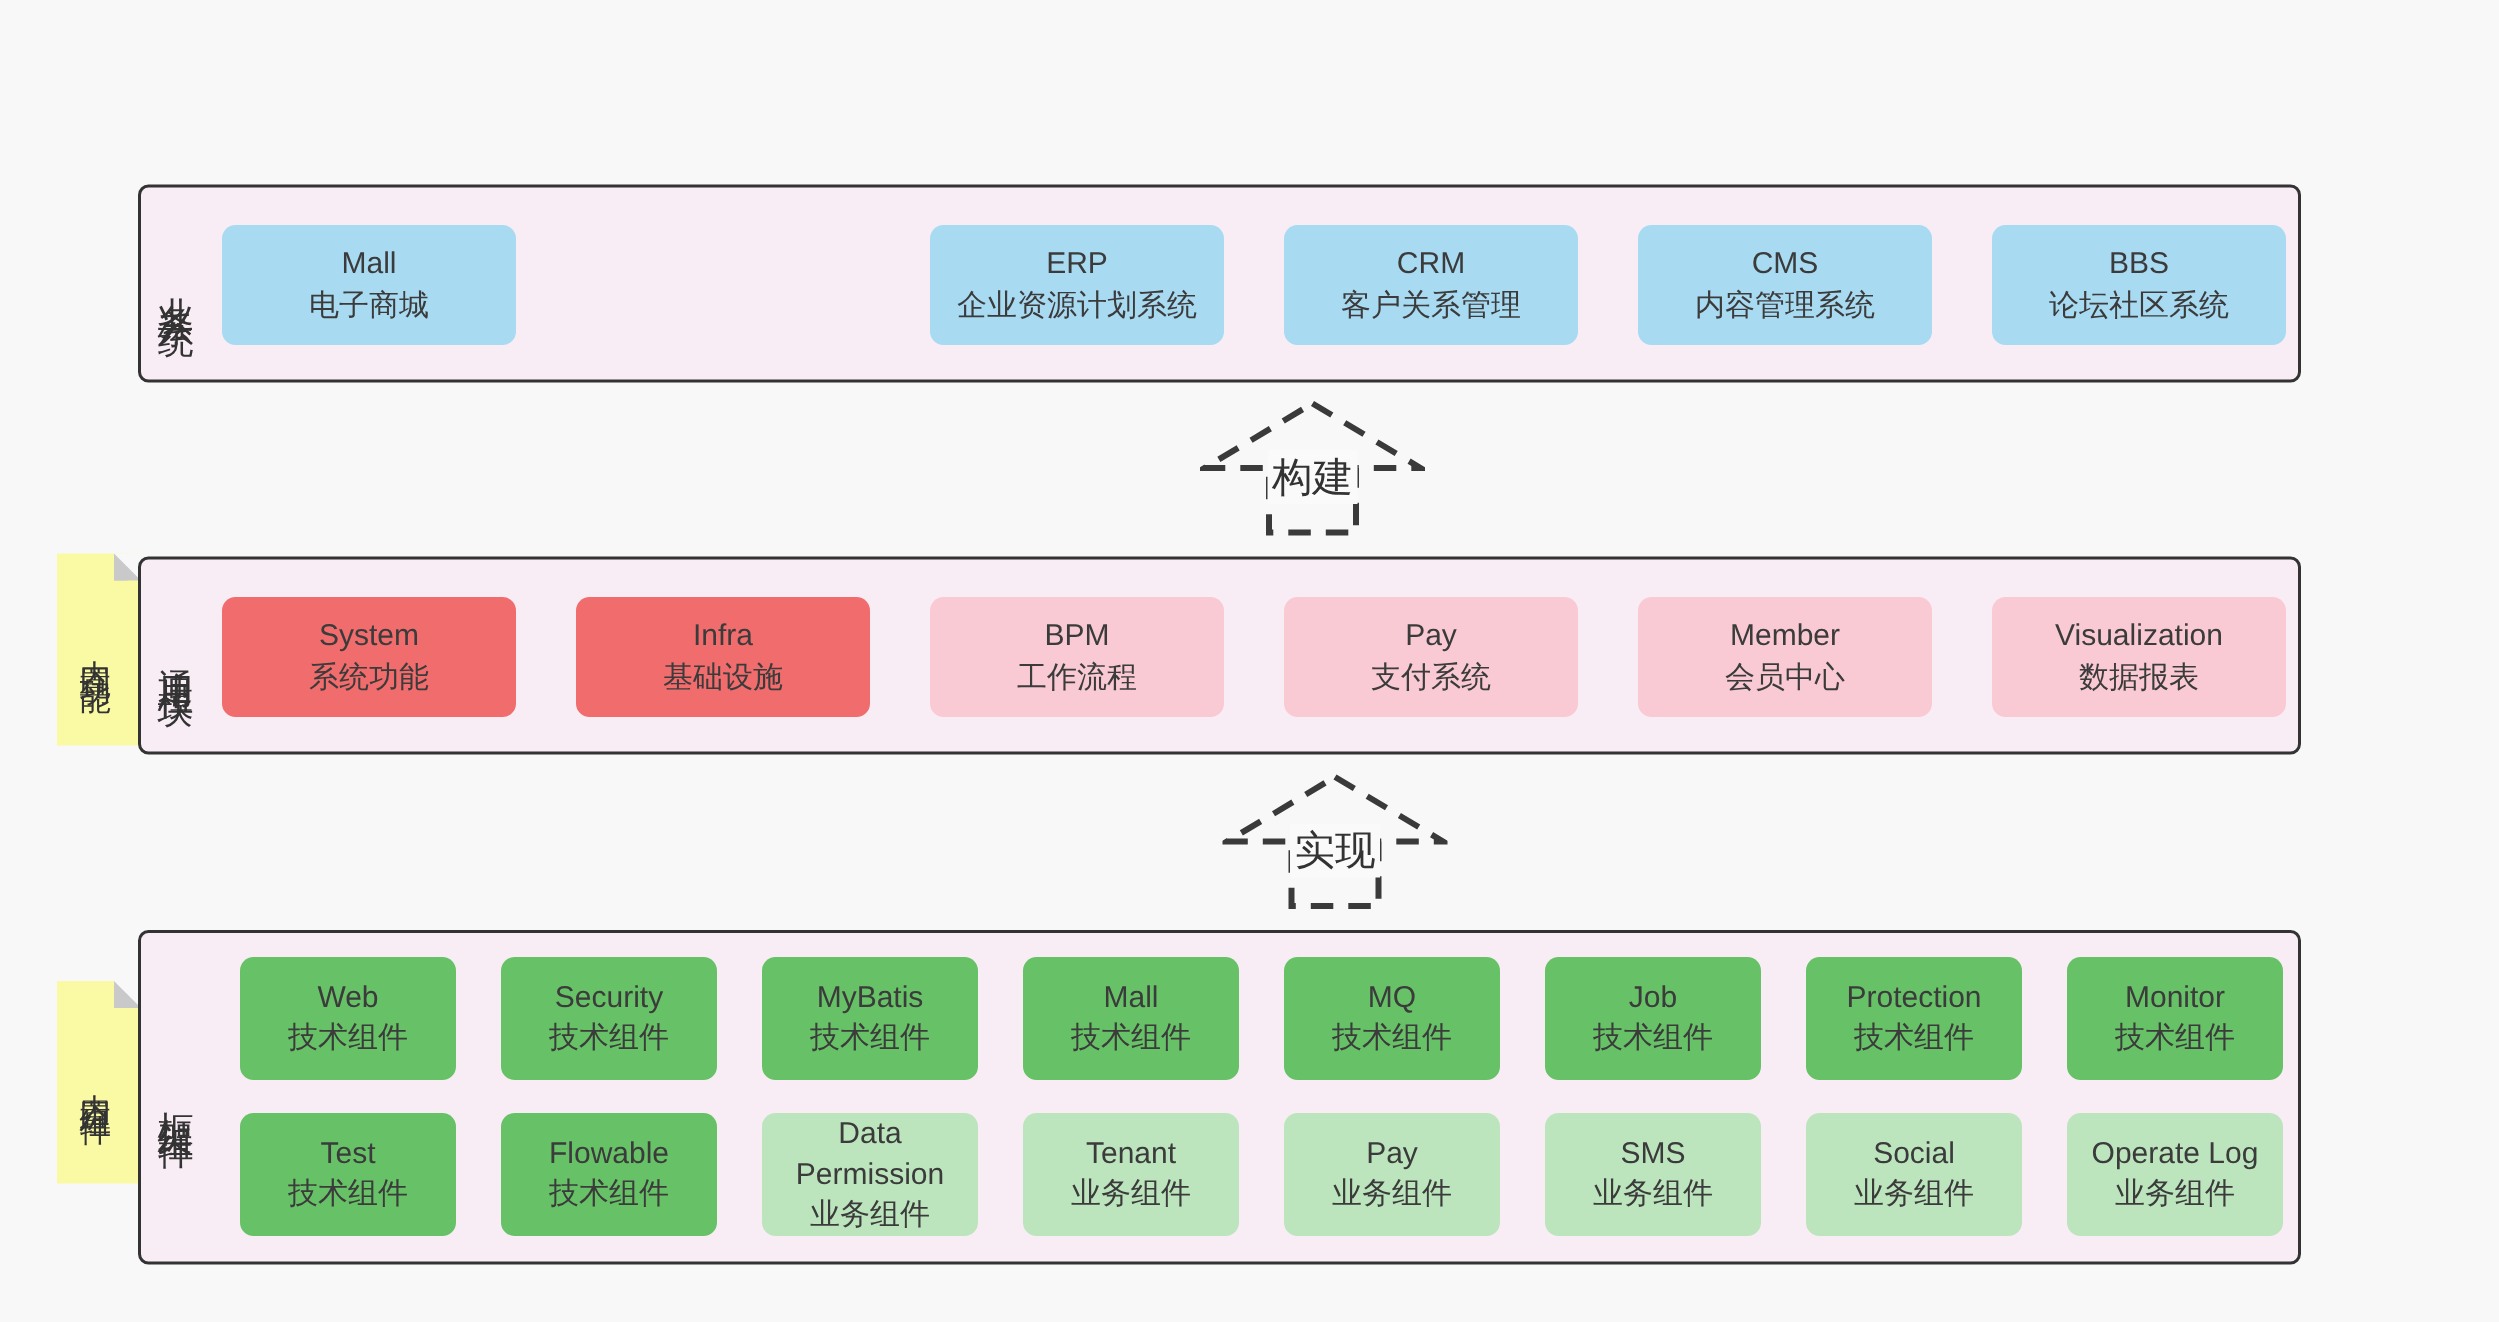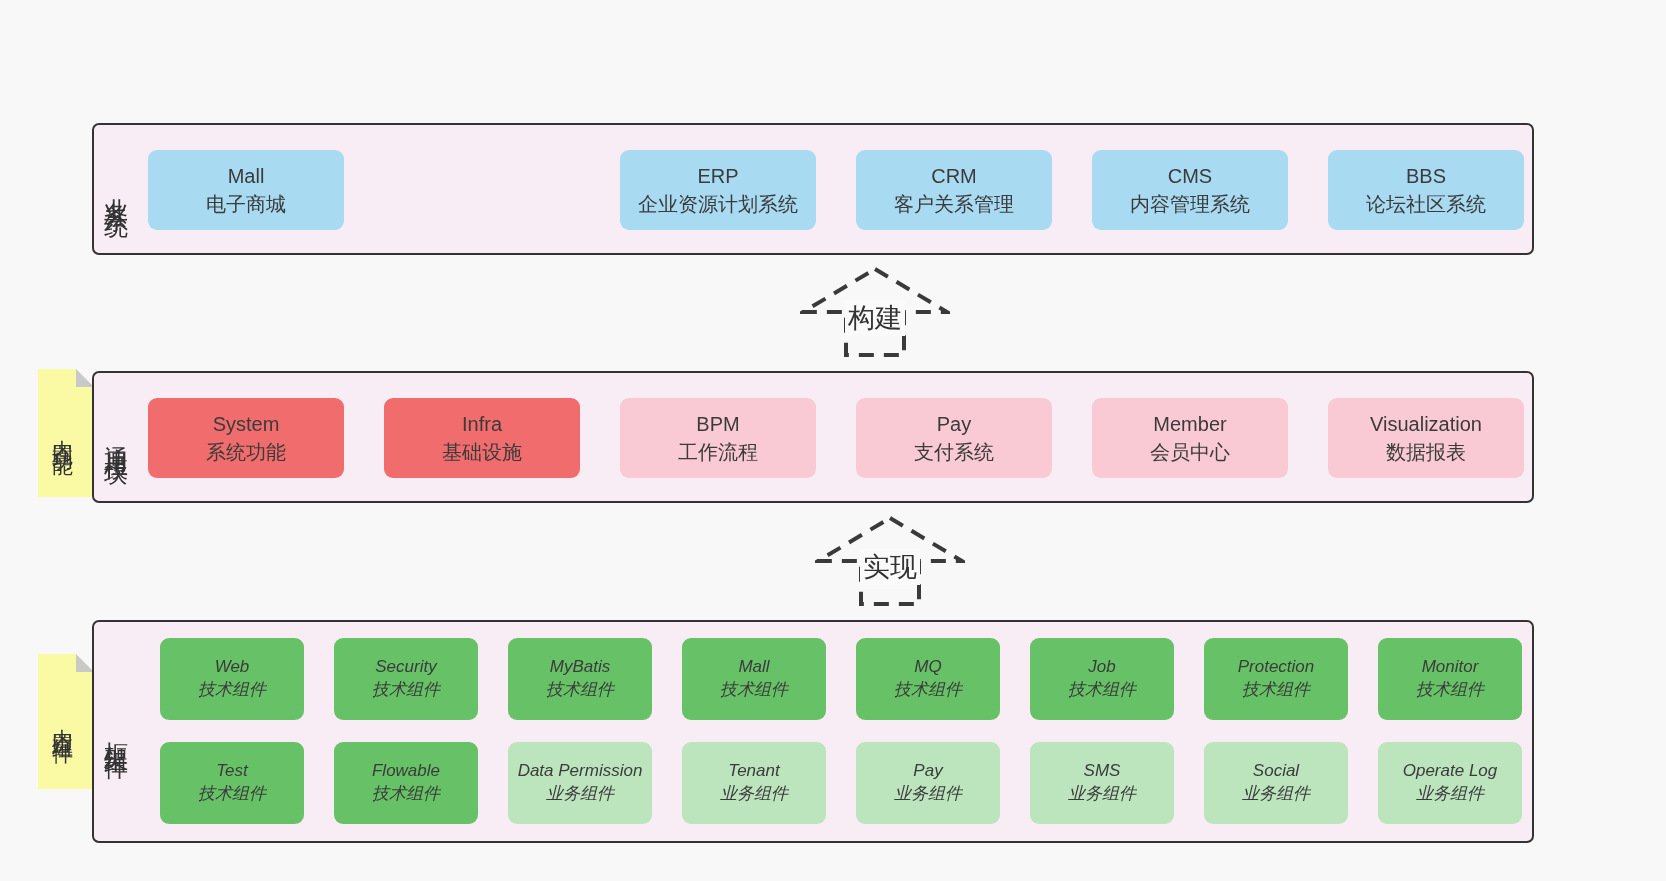--- a/index.html
+++ b/index.html
@@ -24,21 +24,21 @@
 
   .box {
     position:absolute; border-radius:9px; box-sizing:border-box;
     display:flex; flex-direction:column; align-items:center; justify-content:center;
     text-align:center; line-height:1.42; padding:2px 8px;
   }
   .row6  { top:25px; width:196px; height:80px; }
   .row6 .t, .row6 .s { font-size:20px; }
   .row8a { top:16px;  width:144px; height:82px; }
   .row8b { top:120px; width:144px; height:82px; }
-  .row8a .t, .row8a .s, .row8b .t, .row8b .s { font-size:17px; line-height:1.35;font-style:italic; }
+  .row8a .t, .row8a .s, .row8b .t, .row8b .s { font-size:20px; line-height:1.35; }
 
   .blue        { background:#a8daf2; }
   .red         { background:#f16c6c; }
   .pink        { background:#f9cad4; }
   .green       { background:#67c267; }
   .green-light { background:#bce5bd; }
 
   .arrow { position:absolute; width:150px; height:95px; z-index:1; }
   .arrow svg { display:block; width:150px; height:95px; }
   .arrow-label {

